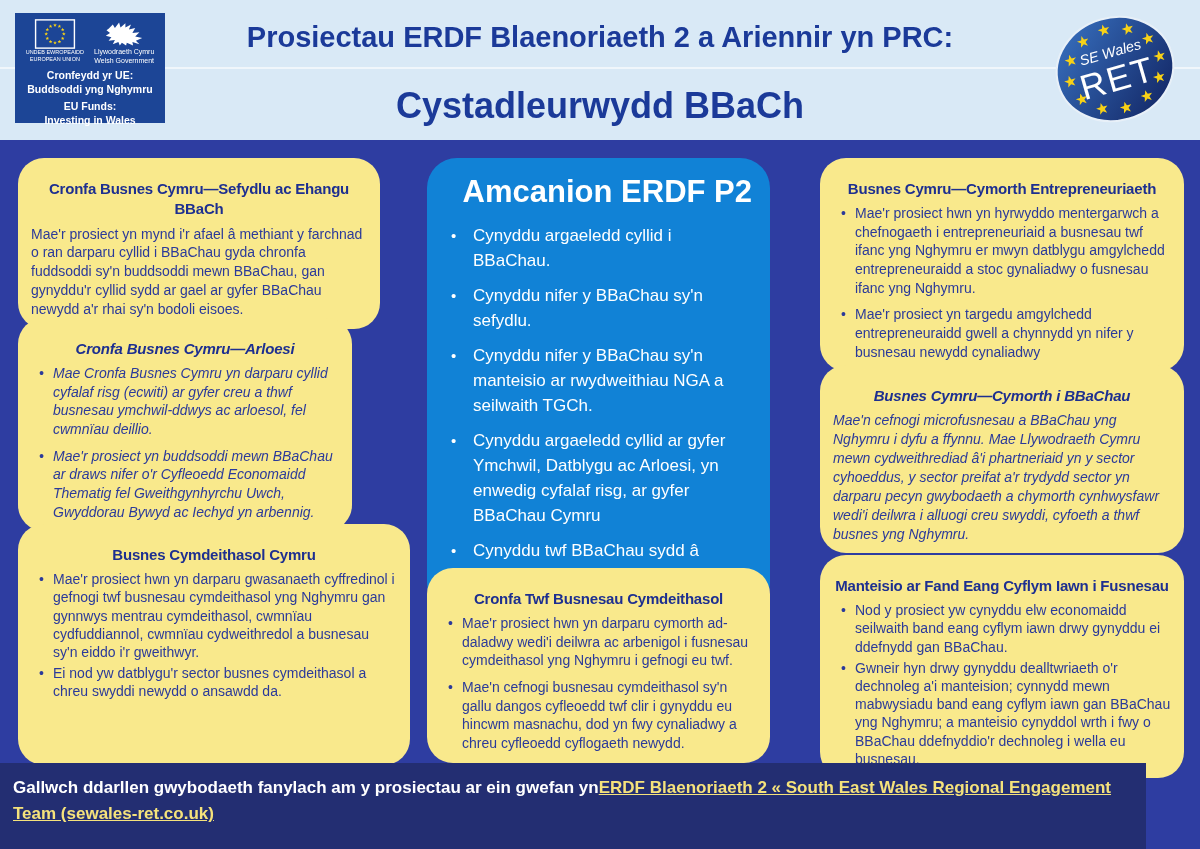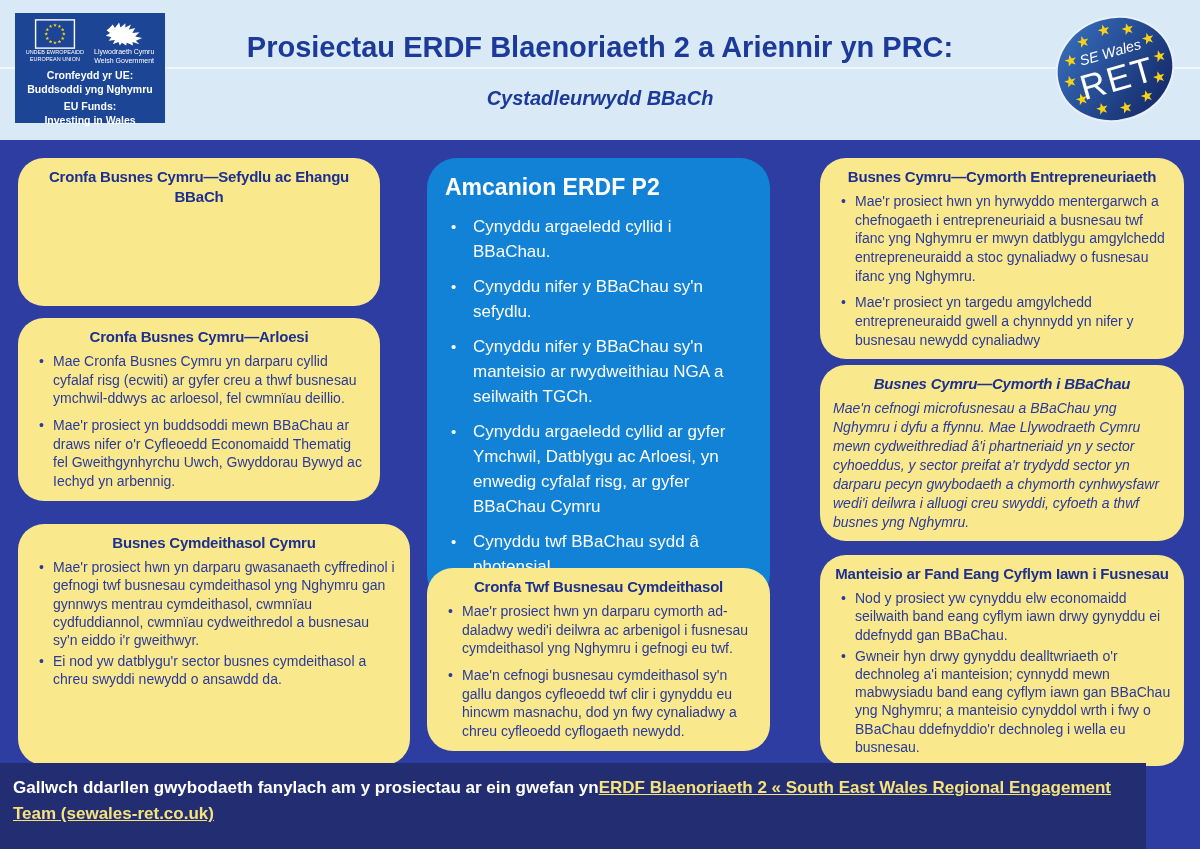--- a/index.html
+++ b/index.html
@@ -13,49 +13,49 @@
   .logo-box{position:absolute;left:15px;top:13px;width:150px;height:110px;background:#1c4596;
             color:#fff;box-sizing:border-box;padding:6px 4px 4px;text-align:center;z-index:2;}
   .logo-row{display:flex;justify-content:center;gap:10px;align-items:flex-start;}
   .flag-col{display:flex;flex-direction:column;align-items:center;}
   .tiny-cap{font-size:5.5px;line-height:1.25;color:#fff;white-space:nowrap;}
   .gov-cap{font-size:7px;line-height:1.3;color:#fff;white-space:nowrap;}
   .funds{font-size:10.5px;font-weight:bold;line-height:1.3;color:#fff;white-space:nowrap;}
   .funds.space-top{margin-top:4px;}
   .header-title{position:absolute;left:155px;right:155px;top:0;height:140px;text-align:center;
                 color:#1b3a99;font-weight:bold;z-index:1;}
-  .title-line1{font-size:29px;margin-top:31px;}
-  .title-line2{font-size:20px;margin-top:23px;font-style:italic;}
+  .title-line1{font-size:29px;margin-top:21px;}
+  .title-line2{font-size:36px;margin-top:31px;}
   .ret-logo{position:absolute;left:1048px;top:4px;z-index:2;}
 
   
   .board{position:absolute;top:140px;left:0;width:1200px;height:623px;}
   .card{position:absolute;background:#f9e98c;border-radius:26px;color:#2b3a9a;
         box-sizing:border-box;padding:9px 13px 10px;}
-  .card h3{margin:0 0 5px;font-size:15px;letter-spacing:-0.2px;text-align:center;
+  .card h3{margin:12px 0 5px;font-size:15px;letter-spacing:-0.2px;text-align:center;
            color:#1d2f90;font-weight:bold;line-height:1.35;}
   .card p{margin:0;font-size:14px;line-height:1.35;}
   .card ul{margin:0;padding:0;list-style:none;}
   .card li{position:relative;padding-left:22px;font-size:14px;line-height:1.33;margin-bottom:8px;}
   .card li:last-child{margin-bottom:0;}
   .card li::before{content:"\2022";position:absolute;left:8px;top:0;}
   .card--tight li{margin-bottom:3px;line-height:1.3;}
 
   .card-l1{left:18px;top:18px;width:362px;min-height:148px;}
-  .card-l2{left:18px;top:178px;width:362px;min-height:182px;}
+  .card-l2{left:18px;top:178px;width:334px;min-height:182px;font-style:italic;}
   .card-l3{left:18px;top:384px;width:392px;min-height:241px;}
   .card-c2{left:427px;top:428px;width:343px;min-height:180px;}
   .card-r1{left:820px;top:18px;width:364px;min-height:190px;}
   .card-r2{left:820px;top:225px;width:364px;min-height:175px;font-style:italic;}
   .card-r3{left:820px;top:415px;width:364px;min-height:198px;}
 
   .card-blue{position:absolute;left:427px;top:18px;width:343px;min-height:388px;
              background:#1182d6;color:#fff;border-radius:30px;box-sizing:border-box;
              padding:16px 18px 14px;}
-  .card-blue h3{margin:0 0 14px;font-size:23px;text-align:left;font-weight:bold;color:#fff;}
+  .card-blue h3{margin:0 0 14px;font-size:31px;text-align:right;font-weight:bold;color:#fff;}
   .card-blue ul{margin:0;padding:0;list-style:none;}
   .card-blue li{position:relative;padding-left:28px;font-size:17px;line-height:1.47;
                 margin-bottom:10px;}
   .card-blue li::before{content:"\2022";position:absolute;left:6px;top:1px;font-size:15px;}
 
   
   .footer{position:absolute;top:763px;left:0;width:1146px;height:86px;background:#232e72;
           box-sizing:border-box;padding:12px 13px 0;color:#fff;font-weight:bold;
           font-size:17px;line-height:1.55;}
   .footer a{color:#f5e27b;text-decoration:underline;}
@@ -145,20 +145,21 @@
           <text x="65" y="84" text-anchor="middle" font-size="34" letter-spacing="2" fill="#ffffff" font-family="Liberation Sans, sans-serif">RET</text>
         </g>
       </svg>
     </div>
   </div>
 
   <div class="board">
 
     <div class="card card-l1">
       <h3>Cronfa Busnes Cymru—Sefydlu ac Ehangu BBaCh</h3>
+      <p>Mae'r prosiect yn mynd i'r afael â methiant y farchnad o ran darparu cyllid i BBaChau gyda chronfa fuddsoddi sy'n buddsoddi mewn BBaChau, gan gynyddu'r cyllid sydd ar gael ar gyfer BBaChau newydd a'r rhai sy'n bodoli eisoes.</p>
     </div>
 
     <div class="card card-l2">
       <h3>Cronfa Busnes Cymru—Arloesi</h3>
       <ul>
         <li>Mae Cronfa Busnes Cymru yn darparu cyllid cyfalaf risg (ecwiti) ar gyfer creu a thwf busnesau ymchwil-ddwys ac arloesol, fel cwmnïau deillio.</li>
         <li>Mae'r prosiect yn buddsoddi mewn BBaChau ar draws nifer o'r Cyfleoedd Economaidd Thematig fel Gweithgynhyrchu Uwch, Gwyddorau Bywyd ac Iechyd yn arbennig.</li>
       </ul>
     </div>
 

